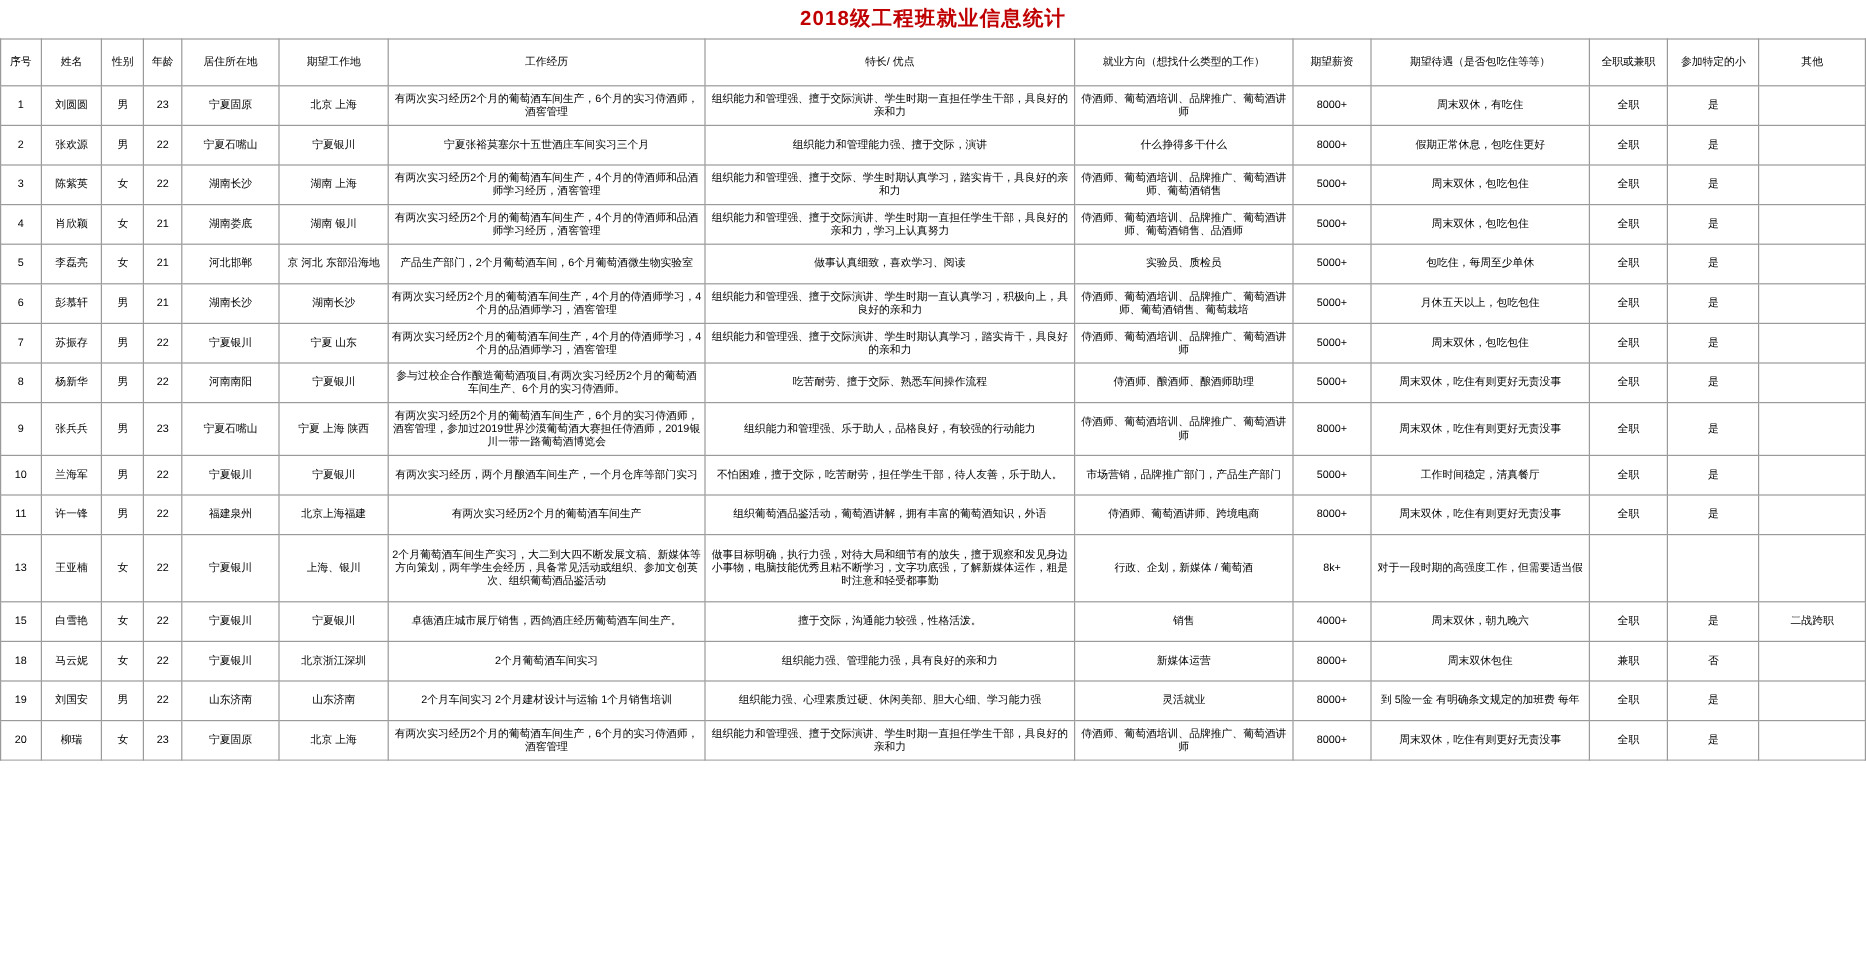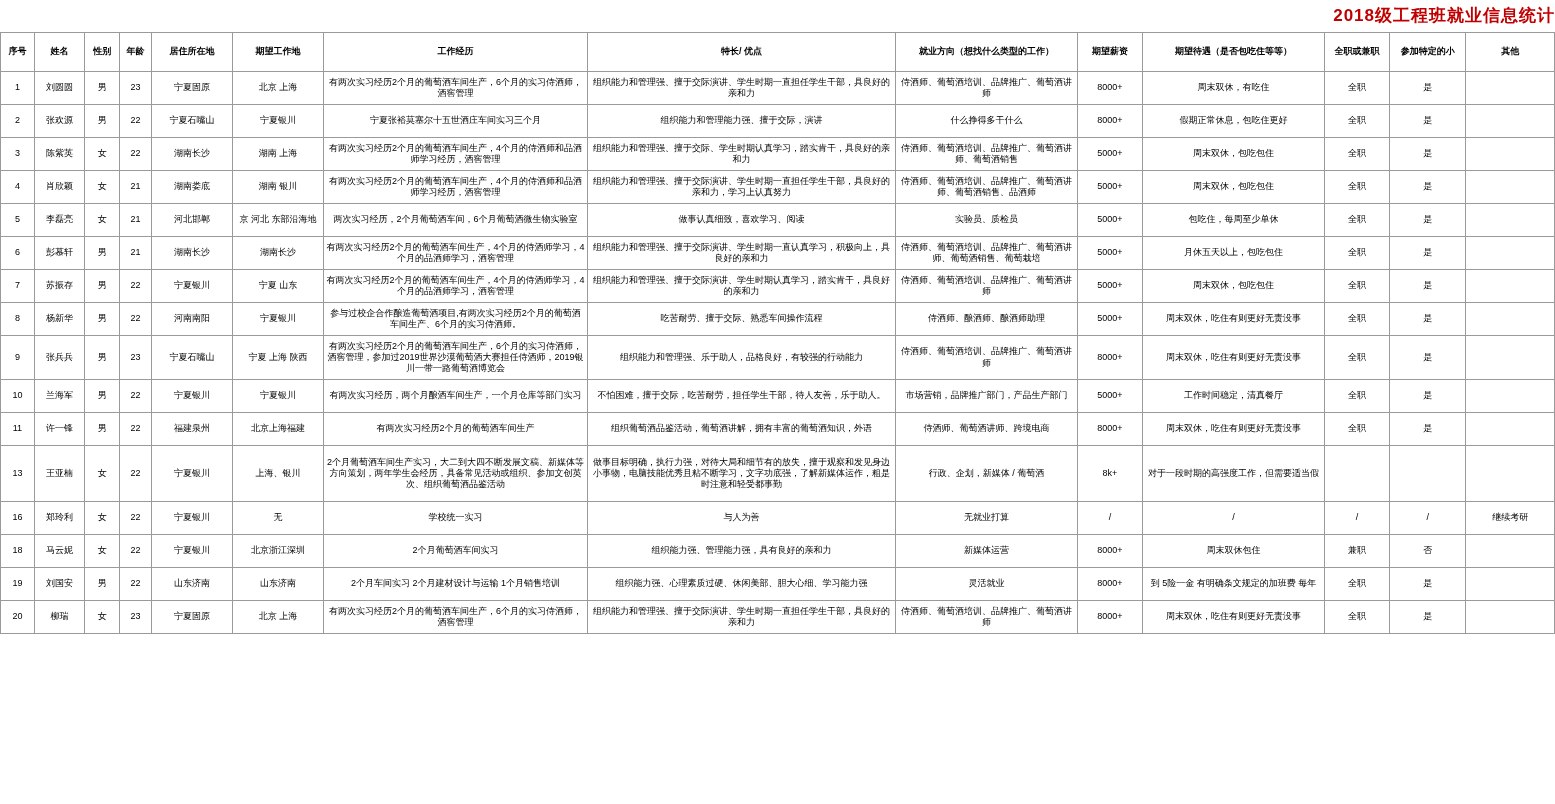--- a/index.html
+++ b/index.html
@@ -10,21 +10,21 @@
   body {
     width: 1555px;
     font-family: "Liberation Sans", "DejaVu Sans", sans-serif;
     color: #000000;
   }
   .sheet {
     width: 1555px;
     box-sizing: border-box;
   }
   .title-bar {
-    text-align: right;
+    text-align: center;
     font-size: 17px;
     font-weight: bold;
     color: #c00000;
     padding: 4px 0 5px 0;
     letter-spacing: 1px;
   }
   table.grid {
     border-collapse: collapse;
     table-layout: fixed;
     width: 1555px;
@@ -33,21 +33,21 @@
   table.grid th, table.grid td {
     border: 1px solid #9a9a9a;
     padding: 2px 2px;
     vertical-align: middle;
     text-align: center;
     line-height: 1.25;
     word-break: break-all;
     overflow: hidden;
   }
   table.grid th {
-    font-weight: bold;
+    font-weight: normal;
     font-size: 9px;
     height: 34px;
   }
   table.grid td {
     height: 28px;
   }
   
   col.c0 { width: 32px; }
   col.c1 { width: 48px; }
   col.c2 { width: 33px; }
@@ -171,21 +171,21 @@
           <td>是</td>
           <td></td>
         </tr>
         <tr>
           <td>5</td>
           <td>李磊亮</td>
           <td>女</td>
           <td>21</td>
           <td>河北邯郸</td>
           <td>京 河北 东部沿海地</td>
-          <td>两次实习经历，2个月葡萄酒车间，6个月葡萄酒微生物实验室</td>
+          <td>产品生产部门，2个月葡萄酒车间，6个月葡萄酒微生物实验室</td>
           <td>做事认真细致，喜欢学习、阅读</td>
           <td>实验员、质检员</td>
           <td>5000+</td>
           <td>包吃住，每周至少单休</td>
           <td>全职</td>
           <td>是</td>
           <td></td>
         </tr>
         <tr>
           <td>6</td>
@@ -293,34 +293,34 @@
           <td>2个月葡萄酒车间生产实习，大二到大四不断发展文稿、新媒体等方向策划，两年学生会经历，具备常见活动或组织、参加文创英次、组织葡萄酒品鉴活动</td>
           <td>做事目标明确，执行力强，对待大局和细节有的放失，擅于观察和发见身边小事物，电脑技能优秀且粘不断学习，文字功底强，了解新媒体运作，粗是时注意和轻受都事勤</td>
           <td>行政、企划，新媒体 / 葡萄酒</td>
           <td>8k+</td>
           <td>对于一段时期的高强度工作，但需要适当假</td>
           <td></td>
           <td></td>
           <td></td>
         </tr>
         <tr>
-          <td>16</td>
-          <td>郑玲利</td>
-          <td>女</td>
-          <td>22</td>
-          <td>宁夏银川</td>
-          <td>无</td>
-          <td>学校统一实习</td>
-          <td>与人为善</td>
-          <td>无就业打算</td>
-          <td>/</td>
-          <td>/</td>
-          <td>/</td>
-          <td>/</td>
-          <td>继续考研</td>
+          <td>15</td>
+          <td>白雪艳</td>
+          <td>女</td>
+          <td>22</td>
+          <td>宁夏银川</td>
+          <td>宁夏银川</td>
+          <td>卓德酒庄城市展厅销售，西鸽酒庄经历葡萄酒车间生产。</td>
+          <td>擅于交际，沟通能力较强，性格活泼。</td>
+          <td>销售</td>
+          <td>4000+</td>
+          <td>周末双休，朝九晚六</td>
+          <td>全职</td>
+          <td>是</td>
+          <td>二战跨职</td>
         </tr>
         <tr>
           <td>18</td>
           <td>马云妮</td>
           <td>女</td>
           <td>22</td>
           <td>宁夏银川</td>
           <td>北京浙江深圳</td>
           <td>2个月葡萄酒车间实习</td>
           <td>组织能力强、管理能力强，具有良好的亲和力</td>

